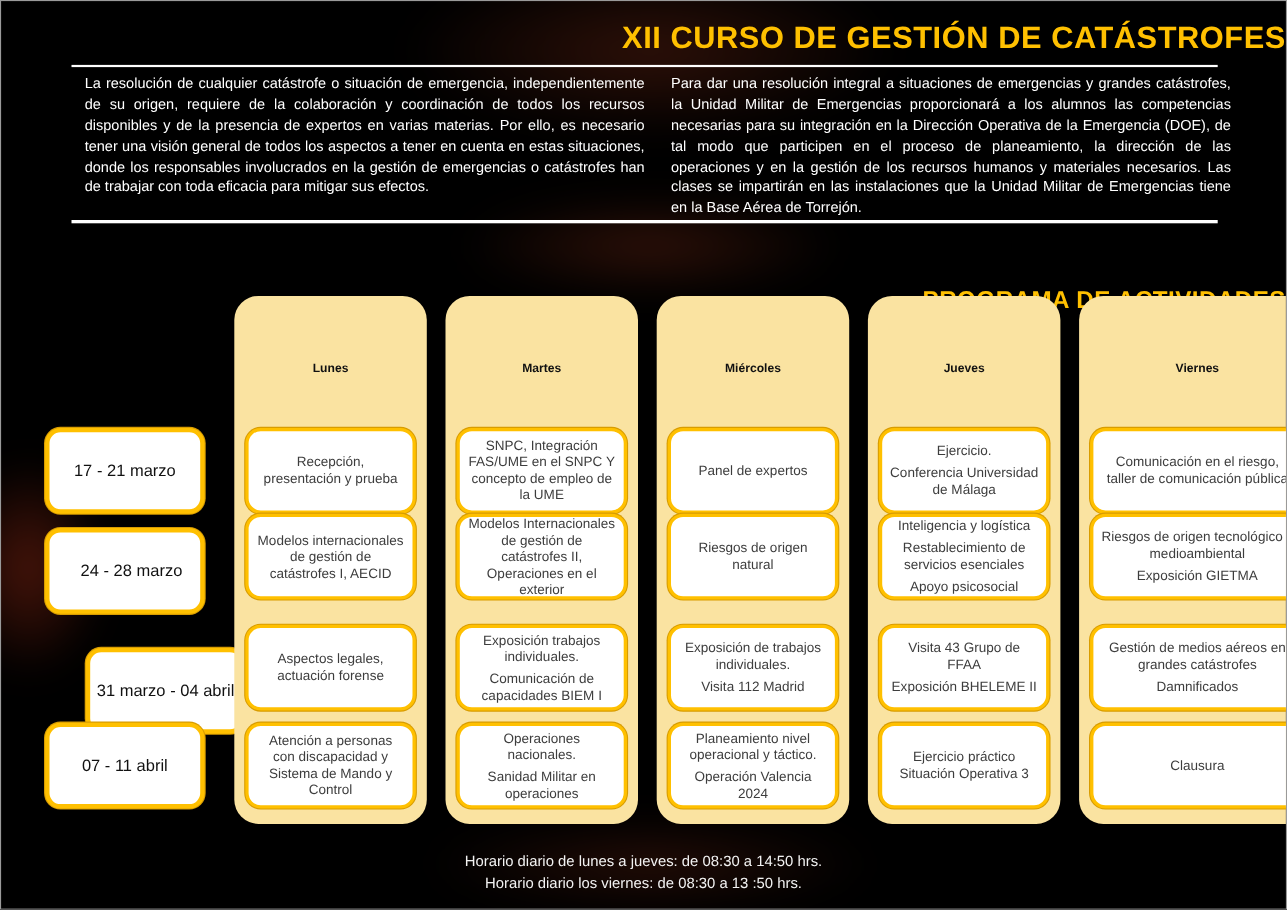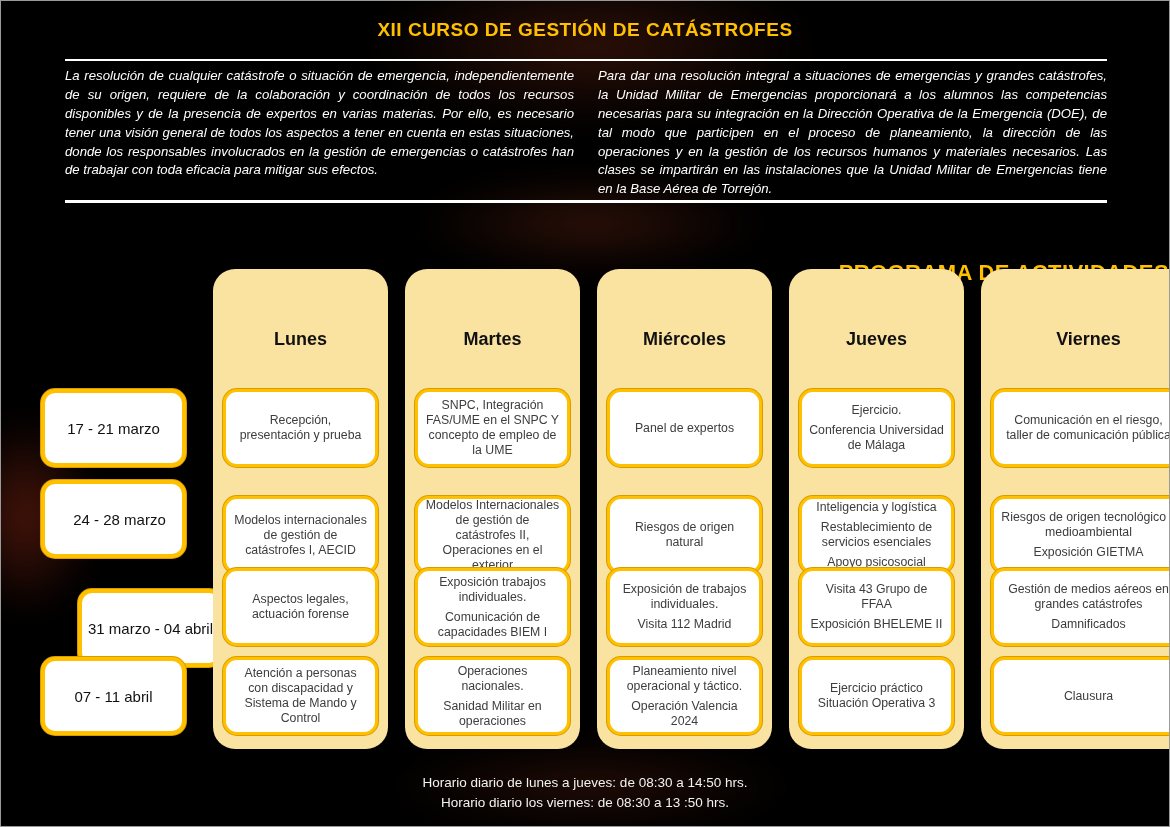--- a/index.html
+++ b/index.html
@@ -10,28 +10,28 @@
   }
   
   .bg-art { position:absolute; filter:blur(16px); pointer-events:none; }
   .a1 { left:-45px; top:415px; width:140px; height:200px; background:radial-gradient(closest-side, rgba(135,38,18,0.55), rgba(0,0,0,0)); }
   .a2 { left:1075px; top:355px; width:130px; height:180px; background:radial-gradient(closest-side, rgba(150,45,22,0.5), rgba(0,0,0,0)); }
   .a3 { left:365px; top:-35px; width:450px; height:160px; background:radial-gradient(closest-side, rgba(85,30,15,0.55), rgba(0,0,0,0)); }
   .a4 { left:415px; top:175px; width:350px; height:95px; background:radial-gradient(closest-side, rgba(95,34,17,0.5), rgba(0,0,0,0)); }
   .a5 { left:385px; top:742px; width:410px; height:85px; background:radial-gradient(closest-side, rgba(75,26,13,0.5), rgba(0,0,0,0)); }
 
   .title {
-    position:absolute; top:18px; left:0; right:0; text-align:center;
-    color:#FFC000; font-size:19px; font-weight:bold; letter-spacing:0.5px;
+    position:absolute; top:18px; left:0; right:0; text-align:right;
+    color:#FFC000; font-size:28px; font-weight:bold; letter-spacing:0.5px;
   }
   .rule { position:absolute; left:64px; width:1042px; background:#ffffff; }
   .rule-top { top:58px; height:2px; }
   .rule-bottom { top:199px; height:3px; }
 
-  .intro { position:absolute; top:66px; left:64px; width:1042px; display:flex; gap:24px;font-style:italic; }
+  .intro { position:absolute; top:66px; left:76px; width:1042px; display:flex; gap:24px; }
   .intro-col {
     width:510px; margin:0; color:#ffffff; font-size:13.2px; line-height:1.43;
     text-align:justify; text-justify:inter-word;
   }
 
   .section-title {
     position:absolute; top:215px; left:0; right:0; text-align:right;
     color:#FFC000; font-size:22px; font-weight:bold; letter-spacing:0.4px;margin-top:44px;
   }
 
@@ -54,32 +54,32 @@
     background:#FAE3A1; border-radius:22px;
   }
   .day-panel:nth-child(1){ left:212px; }
   .day-panel:nth-child(2){ left:404px; }
   .day-panel:nth-child(3){ left:596px; }
   .day-panel:nth-child(4){ left:788px; }
   .day-panel:nth-child(5){ left:980px; width:215px; }
 
   .day-header {
     position:absolute; top:60px; left:0; right:0; text-align:center;
-    font-weight:bold; font-size:18px; color:#111;
+    font-weight:bold; font-size:11px; color:#111;
   }
 
   .activity-card {
     position:absolute; left:10px; right:10px; height:78px; box-sizing:border-box;
     background:#ffffff; border:3px solid #FFC000; border-radius:14px;
     box-shadow:0 0 0 1px #d89c00;
     display:flex; flex-direction:column; align-items:center; justify-content:center;
     gap:5px; padding:4px 7px; text-align:center;
   }
   .activity-card.row-0{ top:120px; }
-  .activity-card.row-1{ top:227px; }
+  .activity-card.row-1{ top:198px; }
   .activity-card.row-2{ top:299px; }
   .activity-card.row-3{ top:388px; }
 
   .activity-text { font-size:12.3px; color:#3d3d3d; line-height:1.22; }
 
   .footer {
     position:absolute; top:772px; left:0; right:0; text-align:center;
     color:#f2f2f2; font-size:13.5px; line-height:1.45;
   }
 </style>

